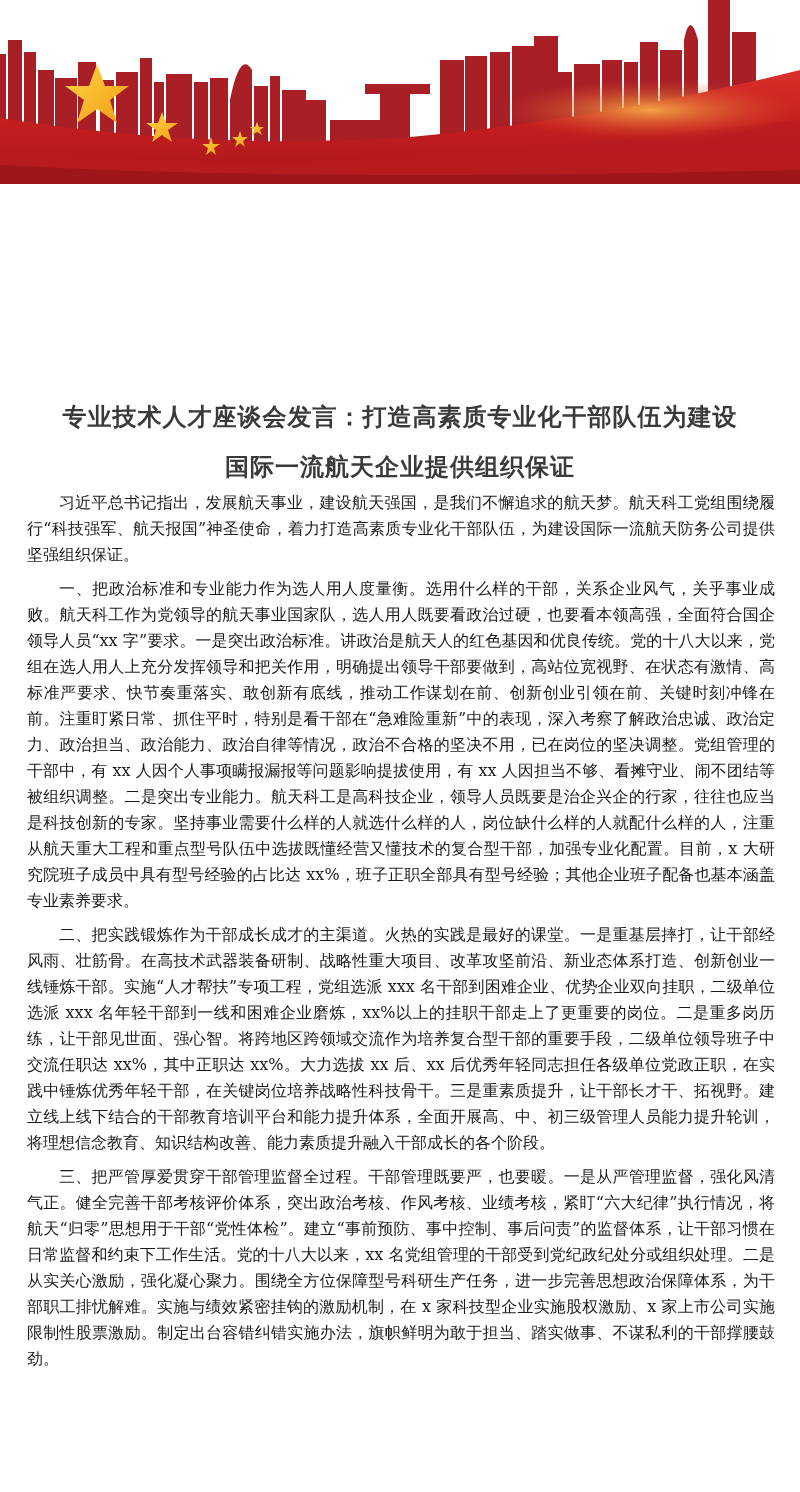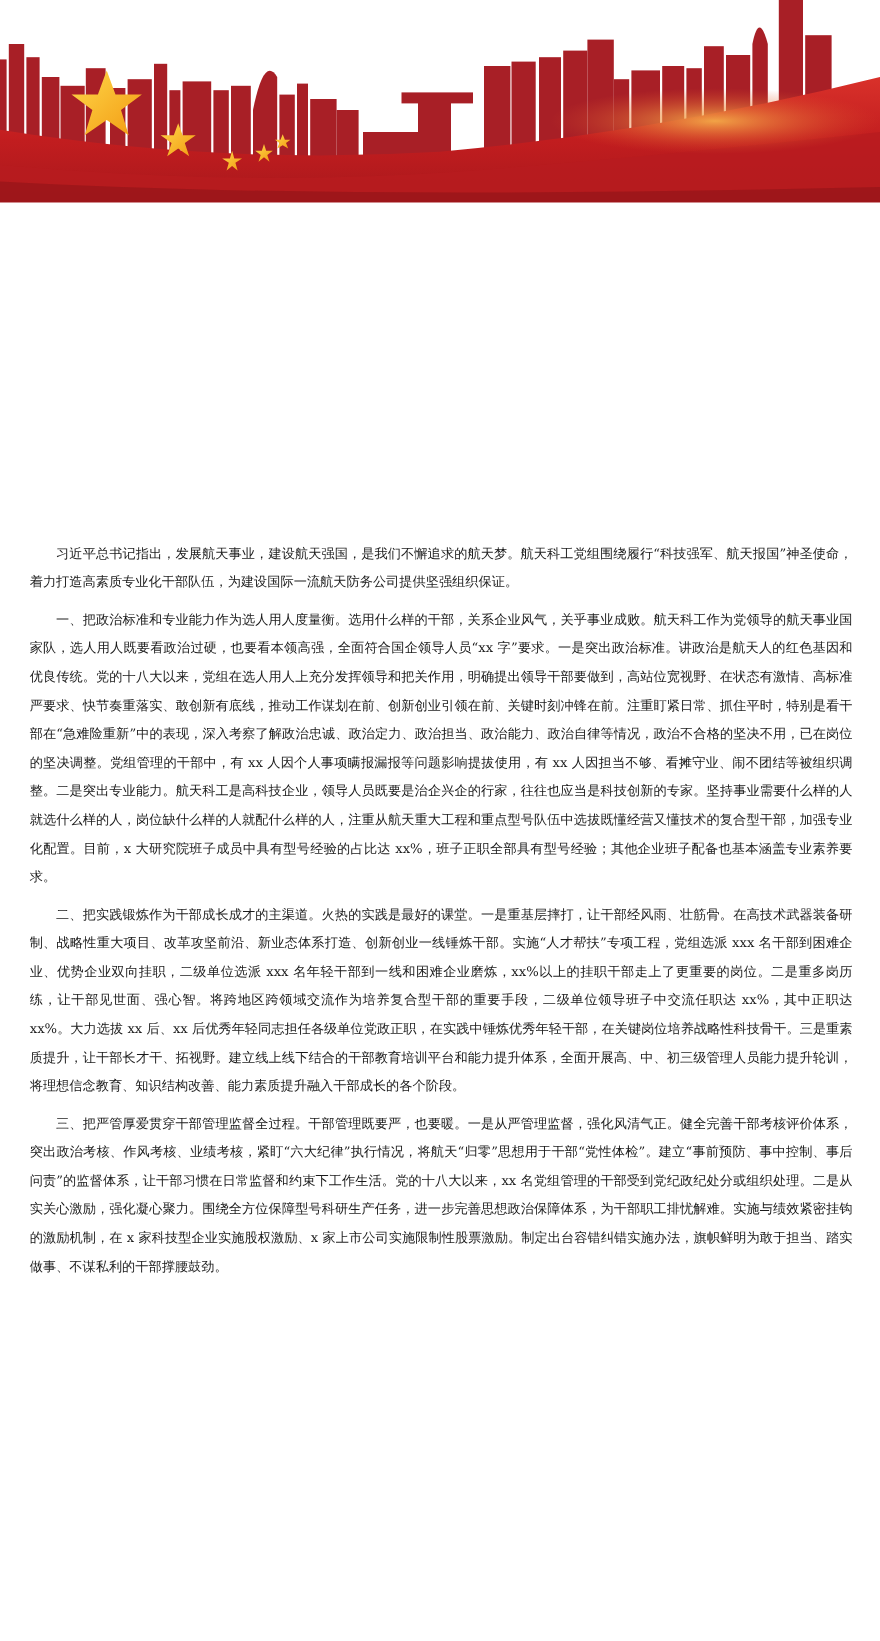--- a/index.html
+++ b/index.html
@@ -1,20 +1,20 @@
 <!DOCTYPE html>
 <html><head>
 <meta charset="utf-8">
 <style>
   html, body { margin:0; padding:0; background:#ffffff; }
   body { width:800px; height:1492px; position:relative; overflow:hidden; font-family:"DejaVu Serif","Liberation Serif",serif; color:#1a1a1a; }
   .banner { position:absolute; left:0; top:0; width:800px; height:184px; overflow:hidden; }
   .banner svg { display:block; }
   .title { position:absolute; left:0; top:392px; width:800px; text-align:center; font-family:"DejaVu Sans","Liberation Sans",sans-serif; font-weight:bold; color:#3a3a3a; font-size:24px; line-height:50px; letter-spacing:1px; }
-  .body { position:absolute; left:27px; top:490px; width:748px; font-size:12px; line-height:26px; text-align:justify; }
+  .body { position:absolute; left:27px; top:490px; width:748px; font-size:16px; line-height:26px; text-align:justify; }
   .body p { margin:0 0 8px 0; text-indent:2em; }
   .body b { font-weight:normal; }
 </style>
 </head>
 <body>
 
 <div class="banner">
   <svg width="800" height="184" viewBox="0 0 800 184" xmlns="http://www.w3.org/2000/svg">
     <defs>
       <linearGradient id="flag" x1="0" y1="0" x2="0" y2="1">
@@ -79,20 +79,22 @@
       <polygon fill="url(#star)" points="97,64 105,86 129,86 110,100 117,123 97,109 77,123 84,100 65,86 89,86"></polygon>
       <polygon fill="url(#star)" points="162,112 166,123 178,123 168,130 172,142 162,135 152,142 156,130 146,123 158,123"></polygon>
       <polygon fill="url(#star)" points="211,137 213,144 220,144 214,148 216,155 211,151 206,155 208,148 202,144 209,144"></polygon>
       <polygon fill="url(#star)" points="240,131 242,137 248,137 243,141 245,147 240,143 235,147 237,141 232,137 238,137"></polygon>
       <polygon fill="url(#star)" points="257,122 259,127 264,127 260,130 262,135 257,132 252,135 254,130 250,127 255,127"></polygon>
     </g>
   </svg>
 </div>
 
 <div class="title">
+  <div>专业技术人才座谈会发言：打造高素质专业化干部队伍为建设</div>
+  <div>国际一流航天企业提供组织保证</div>
 </div>
 
 <div class="body" id="doc-body">
     <p><span>习近平总书记指出，发展航天事业，建设航天强国，是我们不懈追求的航天梦。航天科工党组围绕履行“科技强军、航天报国”神圣使命，着力打造高素质专业化干部队伍，为建设国际一流航天防务公司提供坚强组织保证。</span></p>
     <p><b>一、把政治标准和专业能力作为选人用人度量衡。</b><span>选用什么样的干部，关系企业风气，关乎事业成败。航天科工作为党领导的航天事业国家队，选人用人既要看政治过硬，也要看本领高强，全面符合国企领导人员“xx 字”要求。</span><b>一是突出政治标准。</b><span>讲政治是航天人的红色基因和优良传统。党的十八大以来，党组在选人用人上充分发挥领导和把关作用，明确提出领导干部要做到，高站位宽视野、在状态有激情、高标准严要求、快节奏重落实、敢创新有底线，推动工作谋划在前、创新创业引领在前、关键时刻冲锋在前。注重盯紧日常、抓住平时，特别是看干部在“急难险重新”中的表现，深入考察了解政治忠诚、政治定力、政治担当、政治能力、政治自律等情况，政治不合格的坚决不用，已在岗位的坚决调整。党组管理的干部中，有 xx 人因个人事项瞒报漏报等问题影响提拔使用，有 xx 人因担当不够、看摊守业、闹不团结等被组织调整。</span><b>二是突出专业能力。</b><span>航天科工是高科技企业，领导人员既要是治企兴企的行家，往往也应当是科技创新的专家。坚持事业需要什么样的人就选什么样的人，岗位缺什么样的人就配什么样的人，注重从航天重大工程和重点型号队伍中选拔既懂经营又懂技术的复合型干部，加强专业化配置。目前，x 大研究院班子成员中具有型号经验的占比达 xx%，班子正职全部具有型号经验；其他企业班子配备也基本涵盖专业素养要求。</span></p>
     <p><b>二、把实践锻炼作为干部成长成才的主渠道。</b><span>火热的实践是最好的课堂。</span><b>一是重基层摔打，让干部经风雨、壮筋骨。</b><span>在高技术武器装备研制、战略性重大项目、改革攻坚前沿、新业态体系打造、创新创业一线锤炼干部。实施“人才帮扶”专项工程，党组选派 xxx 名干部到困难企业、优势企业双向挂职，二级单位选派 xxx 名年轻干部到一线和困难企业磨炼，xx%以上的挂职干部走上了更重要的岗位。</span><b>二是重多岗历练，让干部见世面、强心智。</b><span>将跨地区跨领域交流作为培养复合型干部的重要手段，二级单位领导班子中交流任职达 xx%，其中正职达 xx%。大力选拔 xx 后、xx 后优秀年轻同志担任各级单位党政正职，在实践中锤炼优秀年轻干部，在关键岗位培养战略性科技骨干。</span><b>三是重素质提升，让干部长才干、拓视野。</b><span>建立线上线下结合的干部教育培训平台和能力提升体系，全面开展高、中、初三级管理人员能力提升轮训，将理想信念教育、知识结构改善、能力素质提升融入干部成长的各个阶段。</span></p>
     <p><b>三、把严管厚爱贯穿干部管理监督全过程。</b><span>干部管理既要严，也要暖。</span><b>一是从严管理监督，强化风清气正。</b><span>健全完善干部考核评价体系，突出政治考核、作风考核、业绩考核，紧盯“六大纪律”执行情况，将航天“归零”思想用于干部“党性体检”。建立“事前预防、事中控制、事后问责”的监督体系，让干部习惯在日常监督和约束下工作生活。党的十八大以来，xx 名党组管理的干部受到党纪政纪处分或组织处理。</span><b>二是从实关心激励，强化凝心聚力。</b><span>围绕全方位保障型号科研生产任务，进一步完善思想政治保障体系，为干部职工排忧解难。实施与绩效紧密挂钩的激励机制，在 x 家科技型企业实施股权激励、x 家上市公司实施限制性股票激励。制定出台容错纠错实施办法，旗帜鲜明为敢于担当、踏实做事、不谋私利的干部撑腰鼓劲。</span></p>
   </div>
 
 </body></html>

